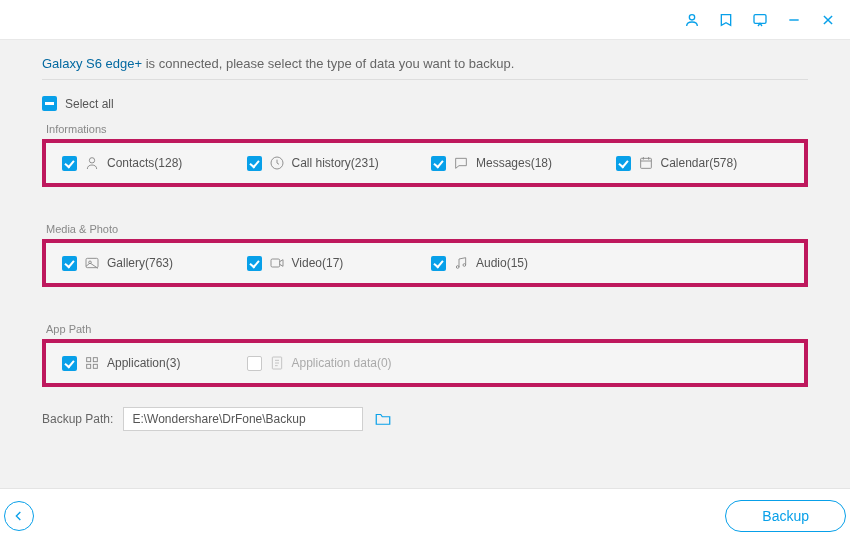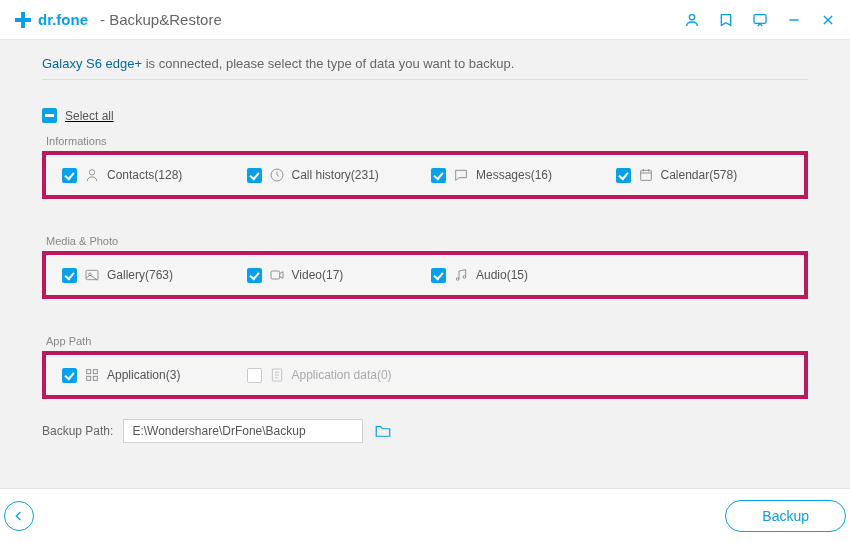--- a/index.html
+++ b/index.html
@@ -14,21 +14,21 @@
   .brand { color:#08a0e9; font-weight:600; font-size:15px; }
   .subtitle { color:#666; font-size:15px; margin-left:6px; }
   .title-icons { margin-left:auto; display:flex; align-items:center; gap:18px; }
   .title-icons .g svg { stroke:#08a0e9; }
   .win-btn { width:16px; height:16px; display:flex; align-items:center; justify-content:center; cursor:pointer; }
 
   .content { padding: 16px 42px 0 42px; }
   .status-line { font-size:13px; color:#666; padding-bottom:8px; border-bottom:1px solid #ddd; }
   .status-line .device { color:#0369a1; }
 
-  .select-all-row { display:flex; align-items:center; gap:8px; margin:28px 0 12px 0;text-decoration:underline; }
+  .select-all-row { display:flex; align-items:center; gap:8px; margin:16px 0 12px 0; }
   .minus-box { width:15px; height:15px; background:#08a0e9; border-radius:2px; position:relative; }
   .minus-box::after { content:""; position:absolute; left:3px; right:3px; top:6px; height:3px; background:#fff; }
   .select-all-text { font-size:12px; color:#555; }
 
   .group-label { font-size:11px; color:#888; margin:8px 0 4px 4px; }
   .group-box { border:4px solid #be185d; background:#f5f5f5; padding:12px 16px; display:grid; grid-template-columns: repeat(4, 1fr); gap:10px 12px; }
   .group-space { height:28px; }
 
   .item { display:flex; align-items:center; gap:7px; font-size:12px; color:#555; }
   .item .cb { width:15px; height:15px; background:#08a0e9; border-radius:2px; position:relative; flex-shrink:0; }
@@ -44,25 +44,20 @@
   .folder-btn { width:20px; height:20px; display:flex; align-items:center; justify-content:center; cursor:pointer; }
 
   .footer { position:absolute; left:0; right:0; bottom:0; height:54px; background:#fff; border-top:1px solid #e4e4e4; display:flex; align-items:center; padding:0 4px; }
   .back-btn { width:30px; height:30px; border:1.5px solid #08a0e9; border-radius:50%; display:flex; align-items:center; justify-content:center; cursor:pointer; }
   .backup-btn { margin-left:auto; padding:7px 36px; border:1.5px solid #08a0e9; border-radius:18px; color:#08a0e9; font-size:14px; cursor:pointer; background:#fff; }
 </style>
 </head>
 <body>
 
 <div class="titlebar">
-  <div class="logo-wrap">
-    <div class="logo-plus"></div>
-    <span class="brand">dr.fone</span>
-    <span class="subtitle"> - Backup&amp;Restore</span>
-  </div>
   <div class="title-icons">
     <span class="g win-btn">
       <svg width="16" height="16" viewBox="0 0 24 24" fill="none" stroke-width="2">
           <circle cx="12" cy="8" r="4"></circle>
           <path d="M4 21c0-4 4-6 8-6s8 2 8 6"></path>
         </svg>
     </span>
     <span class="g win-btn">
       <svg width="16" height="16" viewBox="0 0 24 24" fill="none" stroke-width="2">
           <path d="M5 4h14v16l-7-4-7 4V4z"></path>
@@ -121,21 +116,21 @@
         </span>
       <span>Call history(231)</span>
     </div>
     <div class="item">
       <div class="cb"></div>
       <span class="ico">
           <svg viewBox="0 0 24 24">
             <path d="M4 5h16v11H9l-5 4V5z"></path>
           </svg>
         </span>
-      <span>Messages(16)</span>
+      <span>Messages(18)</span>
     </div>
     <div class="item">
       <div class="cb"></div>
       <span class="ico">
           <svg viewBox="0 0 24 24">
             <rect x="4" y="5" width="16" height="15" rx="1"></rect>
             <path d="M4 9h16M8 3v4M16 3v4"></path>
           </svg>
         </span>
       <span>Calendar(578)</span>

